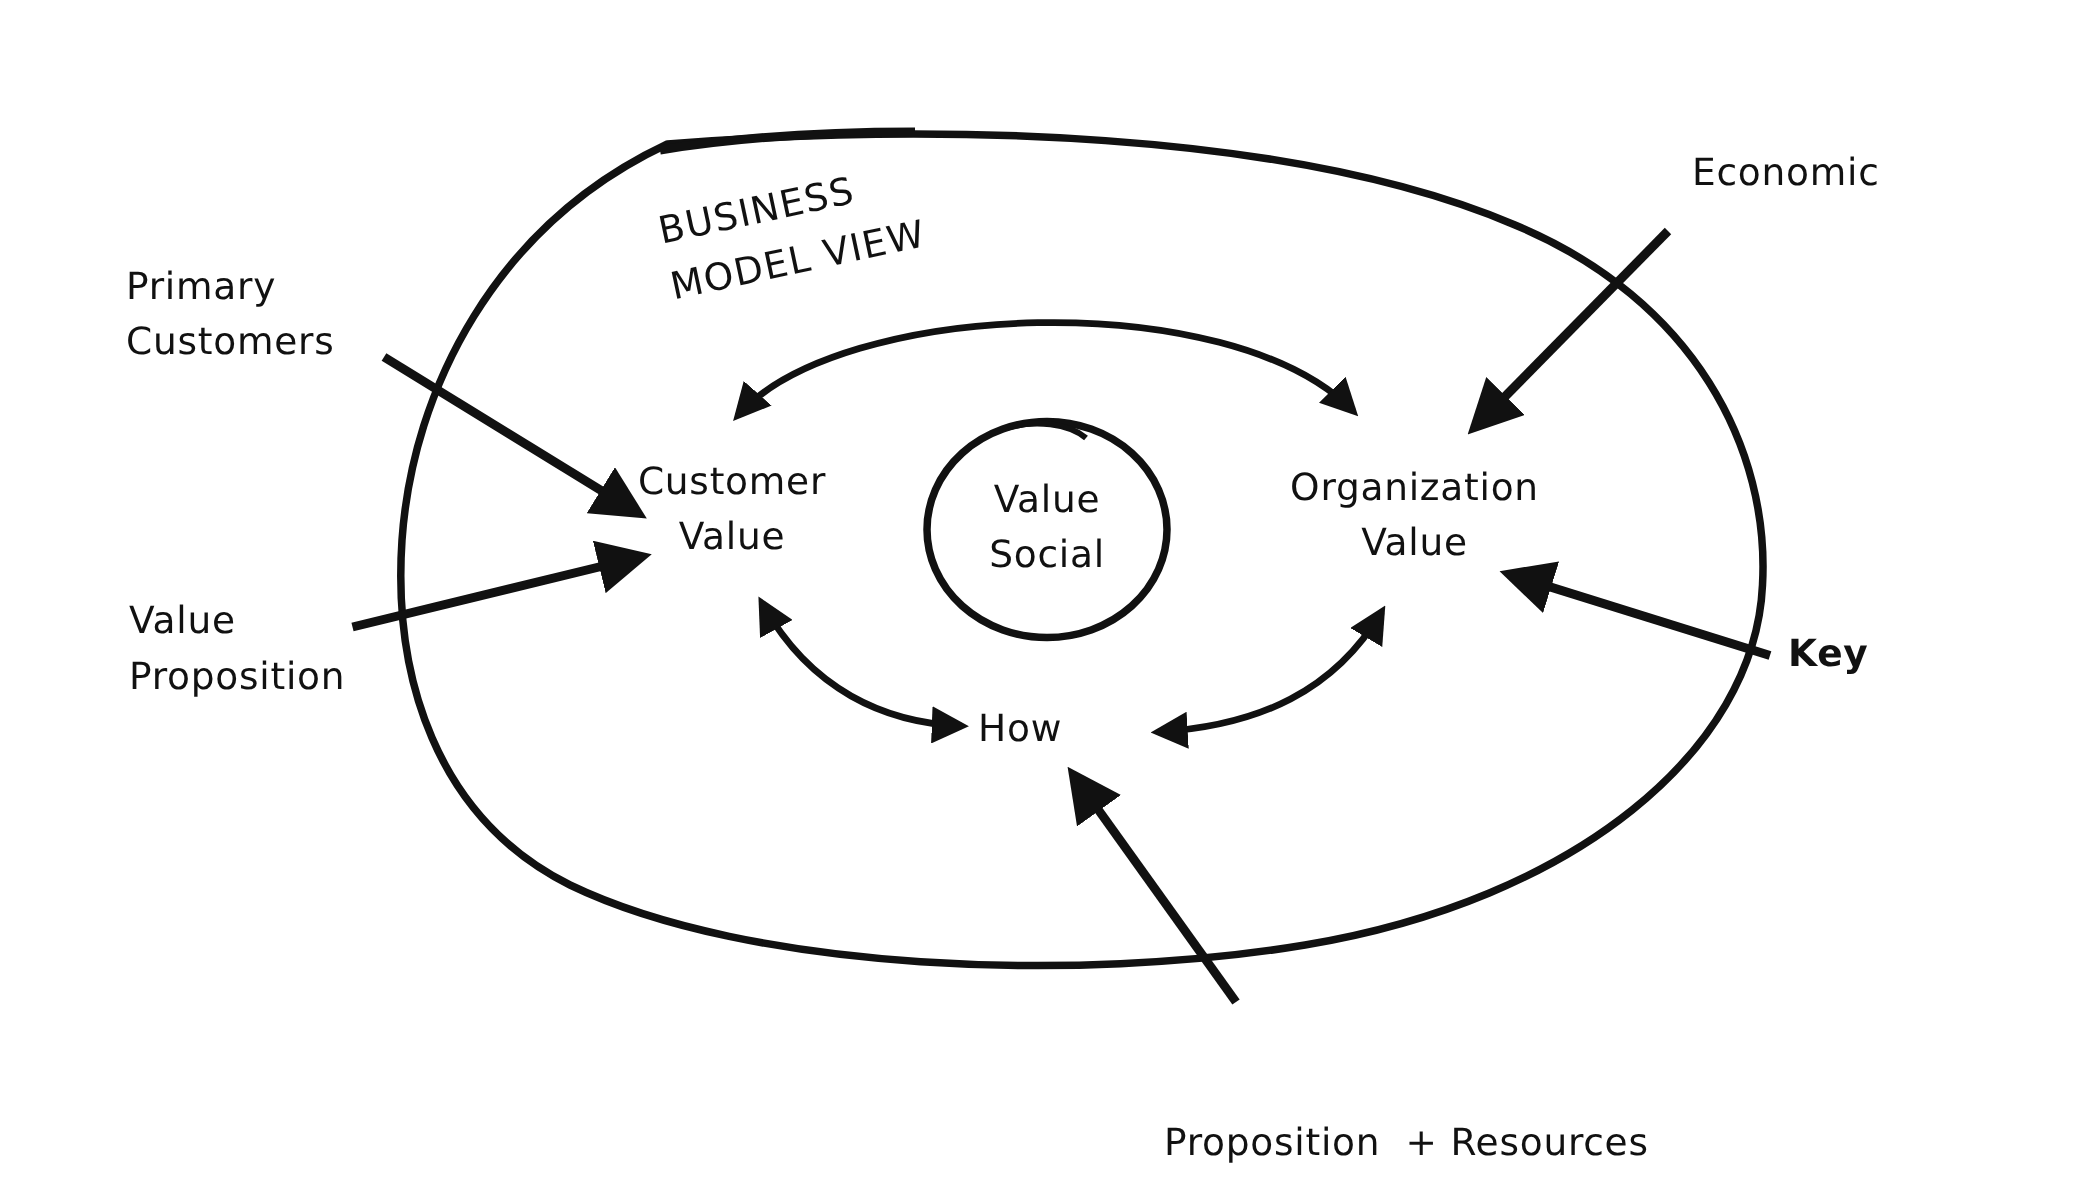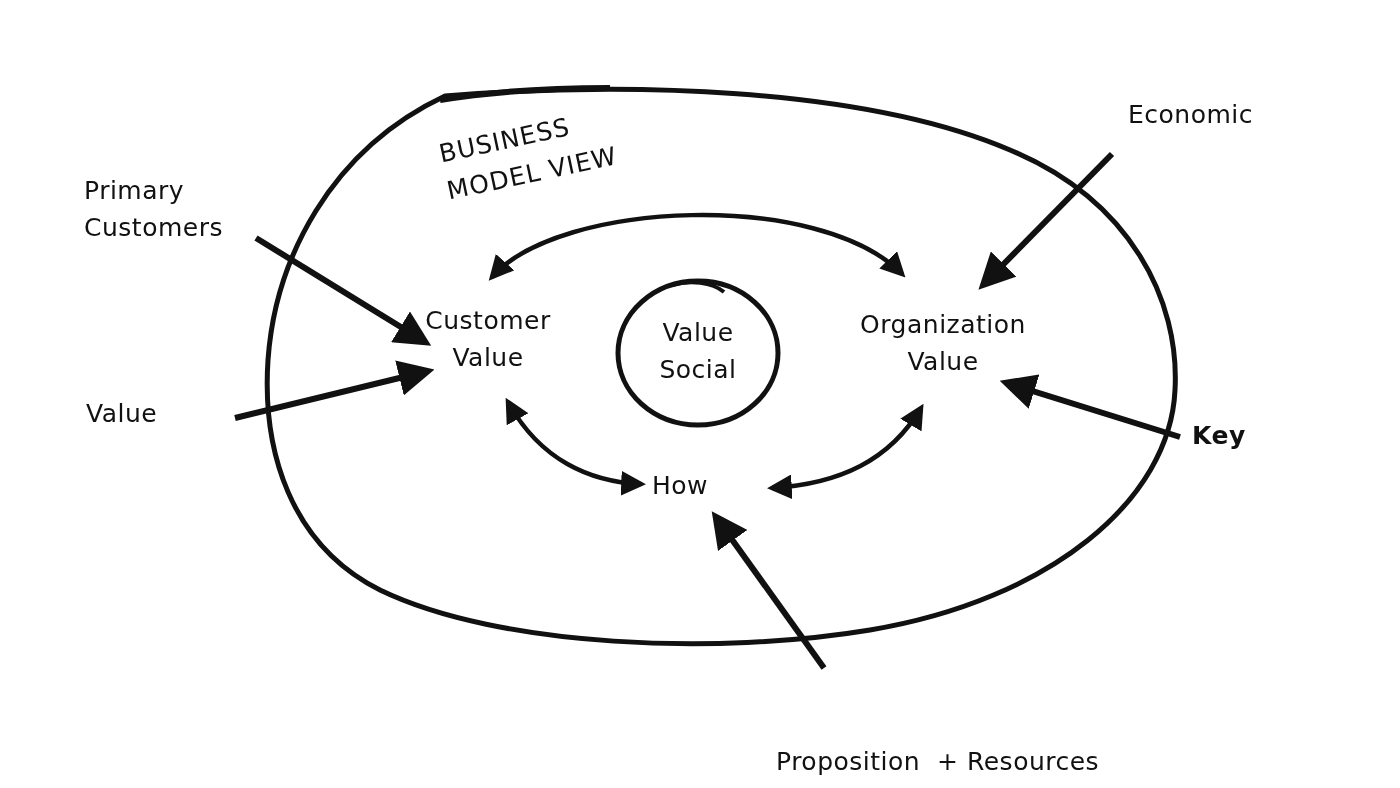--- a/index.html
+++ b/index.html
@@ -66,20 +66,21 @@
   <span class="line">How</span>
 </div>
 
 <div class="lbl" style="left:84px; top:172px;">
   <span class="line">Primary</span>
   <span class="line">Customers</span>
 </div>
 
 <div class="lbl" style="left:86px; top:395px;">
   <span class="line">Value</span>
+  <span class="line">Proposition</span>
 </div>
 
 <div class="lbl" style="left:1128px; top:96px;">
   <span class="line">Economic</span>
 </div>
 
 <div class="lbl" style="left:1192px; top:417px;font-weight:bold;">
   <span class="line">Key</span>
 </div>
 

